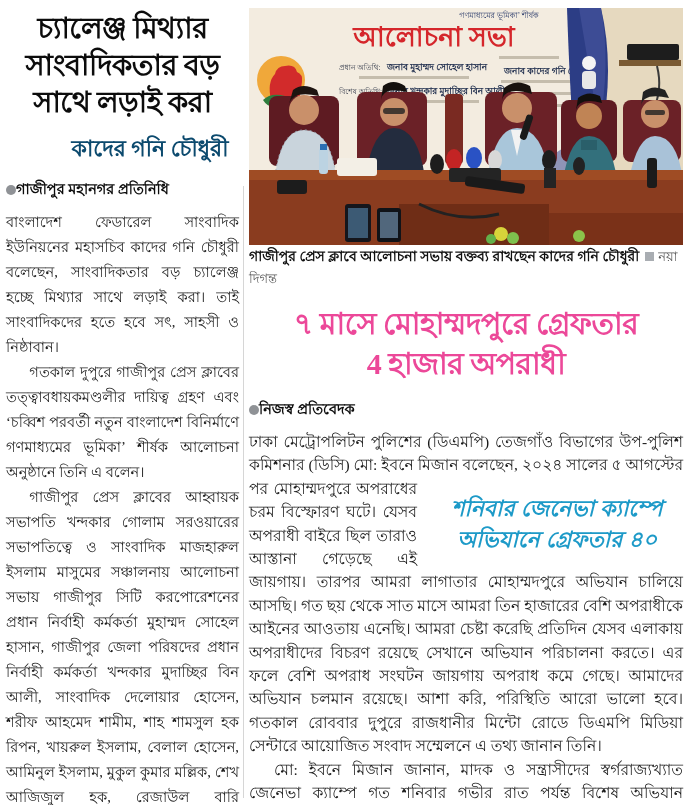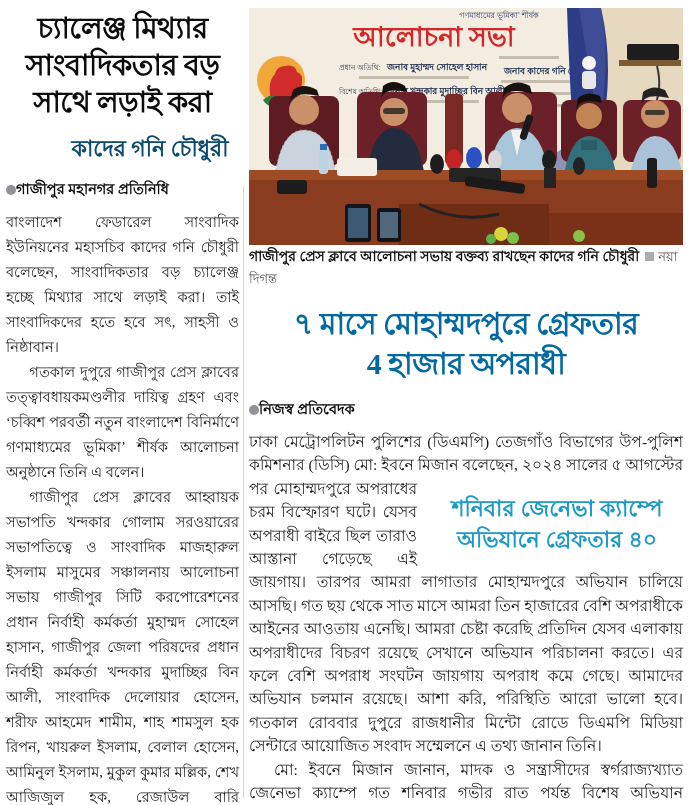--- a/index.html
+++ b/index.html
@@ -21,21 +21,21 @@
   .col-rule { position:absolute; left:243px; top:186px; width:1px; height:612px; background:#d6d6d6; }
 
   
   .right-col { position:absolute; left:249px; top:8px; width:434px; }
 
   
   .photo { position:relative; width:434px; height:237px; background:#be185d; overflow:hidden; }
   .caption { font-size:14px; font-weight:bold; color:#101010; }
   .caption .credit { font-weight:normal; color:#5b5b5b; font-size:13px; }
 
-  .s2-headline { margin-top:14px; text-align:center; font-weight:bold; font-size:30px; line-height:40px; color:#0369a1; letter-spacing:-0.5px; }
+  .s2-headline { margin-top:14px; text-align:center; font-weight:bold; font-size:30px; line-height:40px; color:#ec4899; letter-spacing:-0.5px; }
   .s2-dateline { margin-top:14px; }
   .s2-body { margin-top:8px; font-size:15.6px; line-height:23.4px; text-align:justify; color:#1b1b1b; } 
   .s2-body p.pind { text-indent:1.6em; }
   .inset-box { float:right; width:252px; margin:6px 0 4px 14px; padding-top:10px; text-align:center;
                font-weight:bold; font-size:22px; line-height:31px; font-family:"Liberation Sans","DejaVu Sans",sans-serif; }
 </style>
 </head>
 <body>
 
 <div class="page">
@@ -209,21 +209,21 @@
       <div>4 হাজার অপরাধী</div>
     </div>
 
     <div class="dateline s2-dateline">
       <span class="dot"></span>
       <span>নিজস্ব প্রতিবেদক</span>
     </div>
 
     <div class="s2-body">
       <p><span>ঢাকা মেট্রোপলিটন পুলিশের (ডিএমপি) তেজগাঁও বিভাগের উপ-পুলিশ কমিশনার (ডিসি) মো: ইবনে মিজান বলেছেন, ২০২৪ সালের ৫ আগস্টের পর মোহাম্মদপুরে অপরাধের</span>
-        <span class="inset-box" id="inset" style="color: rgb(29, 154, 200);">
+        <span class="inset-box" id="inset" style="color: rgb(29, 154, 200); font-style: italic;">
           <span>শনিবার জেনেভা ক্যাম্পে</span><br>
           <span>অভিযানে গ্রেফতার ৪০</span>
         </span>
         <span>চরম বিস্ফোরণ ঘটে। যেসব অপরাধী বাইরে ছিল তারাও আস্তানা গেড়েছে এই জায়গায়। তারপর আমরা লাগাতার মোহাম্মদপুরে অভিযান চালিয়ে আসছি। গত ছয় থেকে সাত মাসে আমরা তিন হাজারের বেশি অপরাধীকে আইনের আওতায় এনেছি। আমরা চেষ্টা করেছি প্রতিদিন যেসব এলাকায় অপরাধীদের বিচরণ রয়েছে সেখানে অভিযান পরিচালনা করতে। এর ফলে বেশি অপরাধ সংঘটন জায়গায় অপরাধ কমে গেছে। আমাদের অভিযান চলমান রয়েছে। আশা করি, পরিস্থিতি আরো ভালো হবে। গতকাল রোববার দুপুরে রাজধানীর মিন্টো রোডে ডিএমপি মিডিয়া সেন্টারে আয়োজিত সংবাদ সম্মেলনে এ তথ্য জানান তিনি।</span></p>
       <p class="pind"><span>মো: ইবনে মিজান জানান, মাদক ও সন্ত্রাসীদের স্বর্গরাজ্যখ্যাত জেনেভা ক্যাম্পে গত শনিবার গভীর রাত পর্যন্ত বিশেষ অভিযান পরিচালনা করে মাদককারবারি, বিক্রেতা, অস্ত্রের জোগানদাতা ও ককটেল সংরক্ষণকারীসহ ৪০ জনকে</span></p>
     </div>
 
   </div>
 </div>
 

